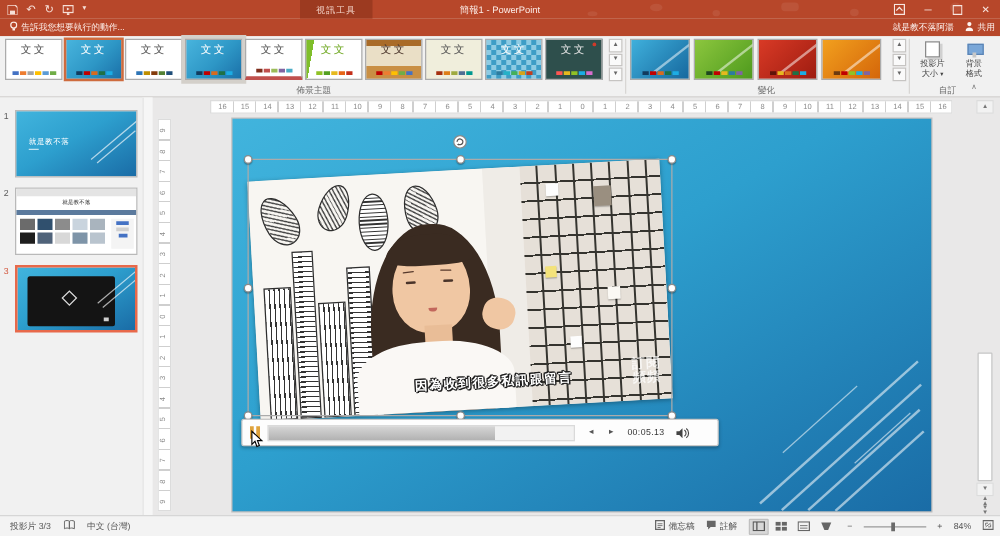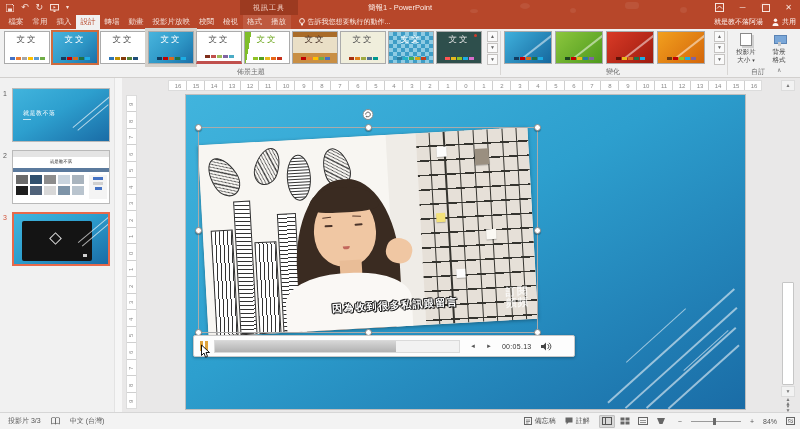--- a/index.html
+++ b/index.html
@@ -205,33 +205,20 @@
     <div>
         <svg width="8" height="8" viewBox="0 0 8 8">
           <rect x="0.5" y="0.5" width="7" height="7" fill="none" stroke="#F8E6E0"></rect>
         </svg>
       </div>
     <div>✕</div>
   </div>
 </div>
 
 <div class="tabsrow">
-  <div class="tabs">
-      <div class="tab">檔案</div>
-      <div class="tab">常用</div>
-      <div class="tab">插入</div>
-      <div class="tab active">設計</div>
-      <div class="tab">轉場</div>
-      <div class="tab">動畫</div>
-      <div class="tab">投影片放映</div>
-      <div class="tab">校閱</div>
-      <div class="tab">檢視</div>
-      <div class="tab contextual">格式</div>
-      <div class="tab contextual">播放</div>
-    </div>
   <div class="tellme">
     <span><svg width="6" height="8" viewBox="0 0 6 8">
           <circle cx="3" cy="3" r="2.4" fill="none" stroke="#FBE9E3"></circle>
           <rect x="2" y="5.6" width="2" height="1.8" fill="#FBE9E3"></rect>
         </svg></span>
     <span>告訴我您想要執行的動作...</span>
   </div>
 </div>
 <div class="tabsrow-right">
   <span>就是教不落阿湯</span>

